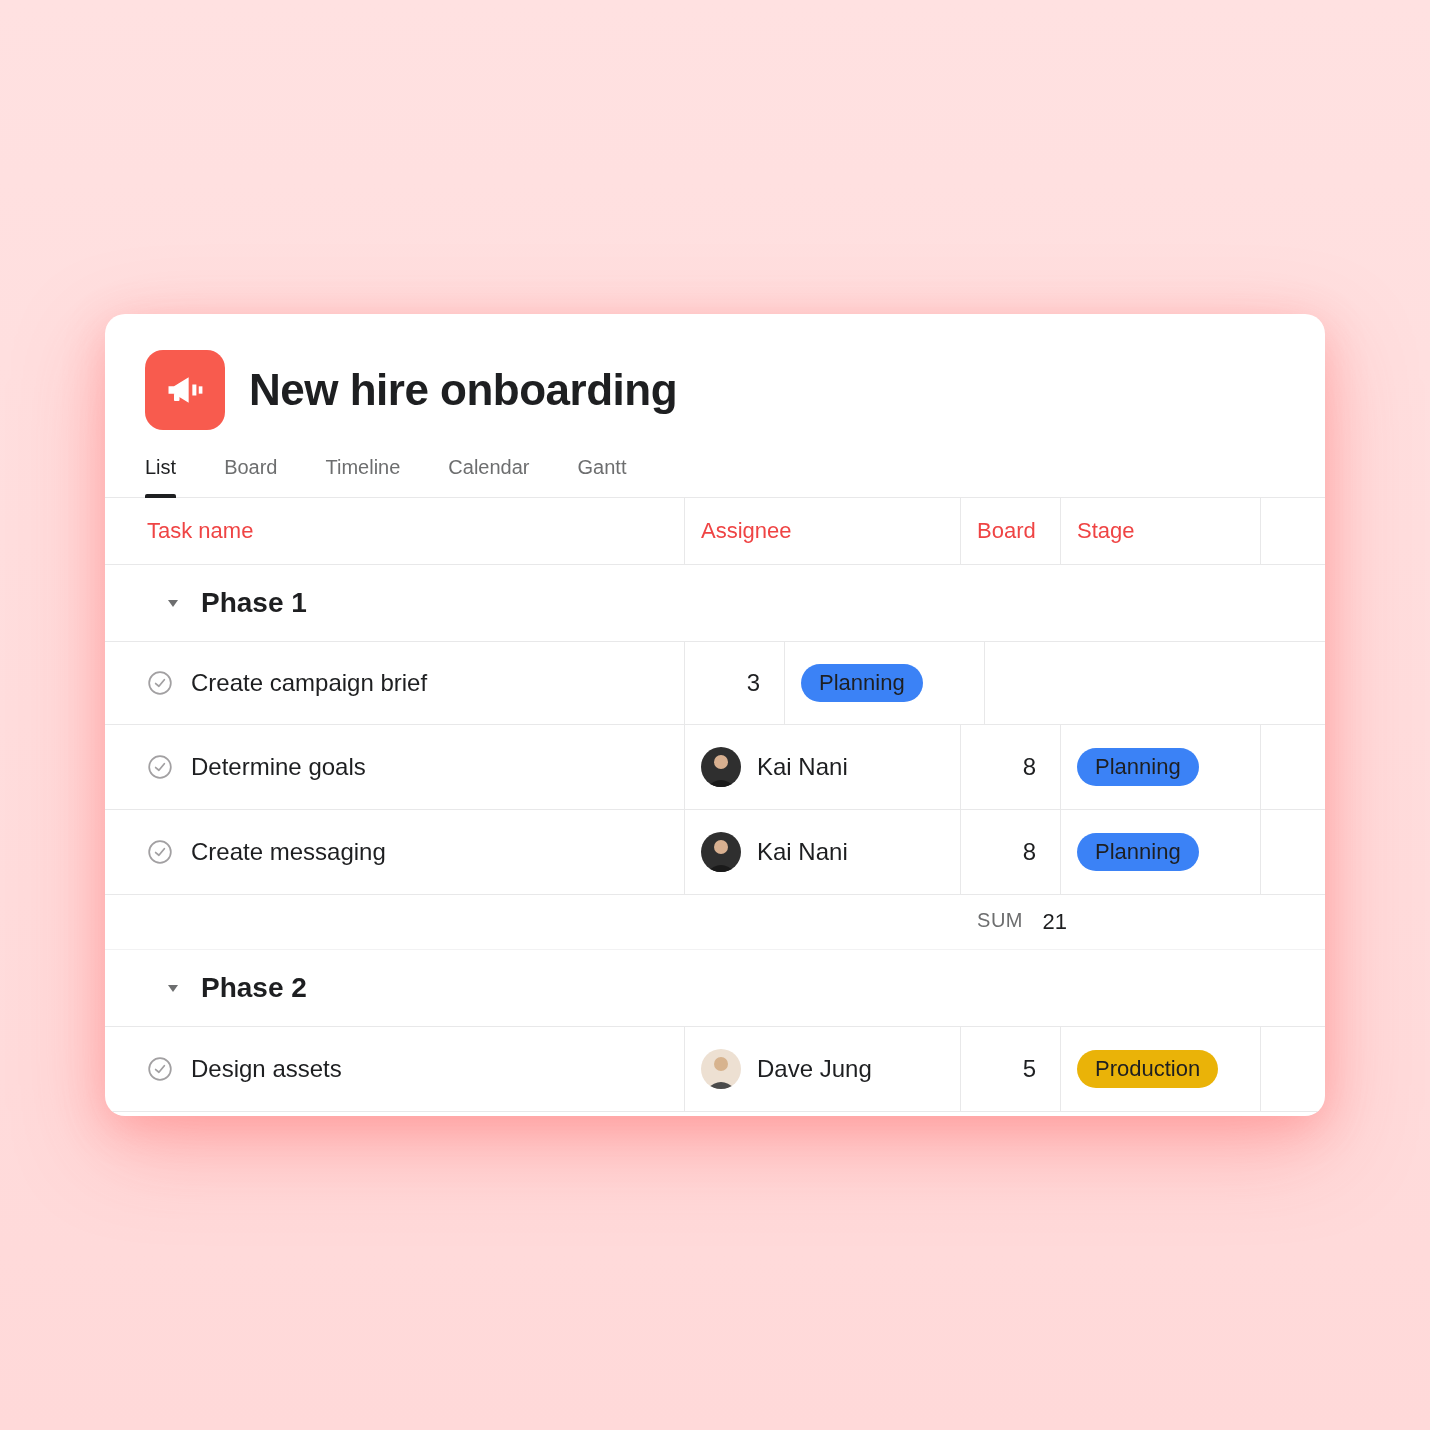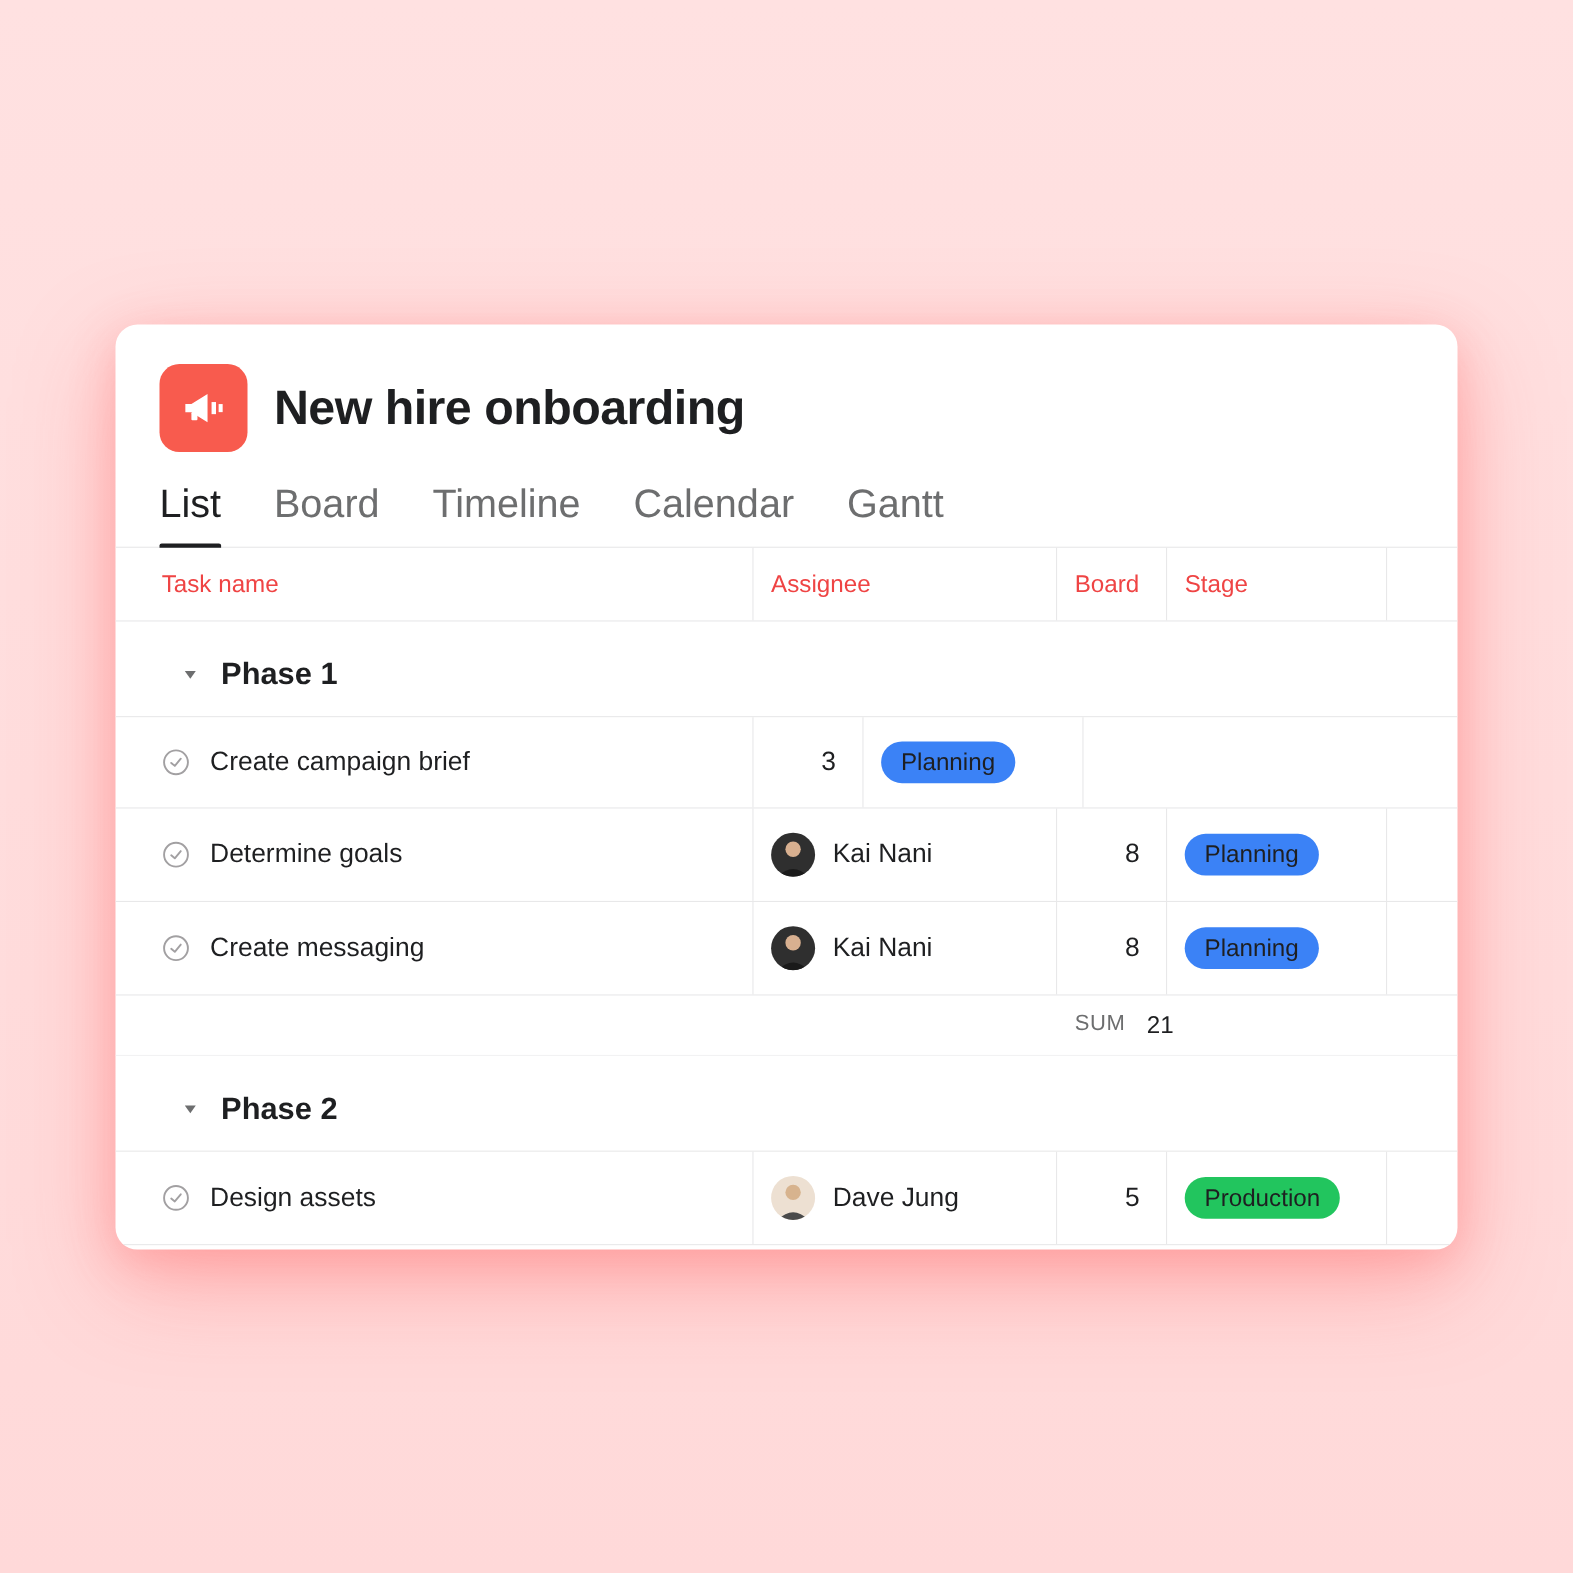--- a/index.html
+++ b/index.html
@@ -43,21 +43,21 @@
       color: #1e1f21;
       letter-spacing: -0.5px;
     }
     .tabs {
       display: flex;
       gap: 48px;
       padding: 8px 40px 0 40px;
       border-bottom: 1px solid #e8e8e9;
     }
     .tab {
-      font-size: 36px;
+      font-size: 20px;
       font-weight: 500;
       color: #6d6e6f;
       padding-bottom: 18px;
       cursor: pointer;
       position: relative;
     }
     .tab.active {
       color: #1e1f21;
     }
     .tab.active::after {
@@ -83,21 +83,20 @@
     .col-effort { flex: 0 0 100px; text-align: left; }
     .col-stage { flex: 0 0 200px; }
     .col-spacer { flex: 1; border-right: none; }
     
     .section-header {
       display: flex;
       align-items: center;
       gap: 18px;
       padding: 22px 0 22px 58px;
       border-bottom: 1px solid #e8e8e9;
-      margin-top: 10px;
     }
     .section-toggle {
       color: #6d6e6f;
       display: flex;
       align-items: center;
       cursor: pointer;
     }
     .section-title {
       font-size: 28px;
       font-weight: 600;
@@ -139,21 +138,21 @@
     .pill {
       display: inline-flex;
       align-items: center;
       padding: 6px 18px;
       border-radius: 999px;
       font-size: 22px;
       font-weight: 400;
       color: #1e1f21;
     }
     .pill-planning { background: #3b82f6; }
-    .pill-production { background: #22c55e; color: #1e1f21; }
+    .pill-production { background: #eab308; color: #1e1f21; }
     .sum-row {
       display: flex;
       border-bottom: 1px solid #f2f2f3;
     }
     .sum-spacer { flex: 0 0 856px; }
     .sum-label {
       flex: 0 0 70px;
       text-align: right;
       padding: 14px 8px 14px 0;
       font-size: 20px;

